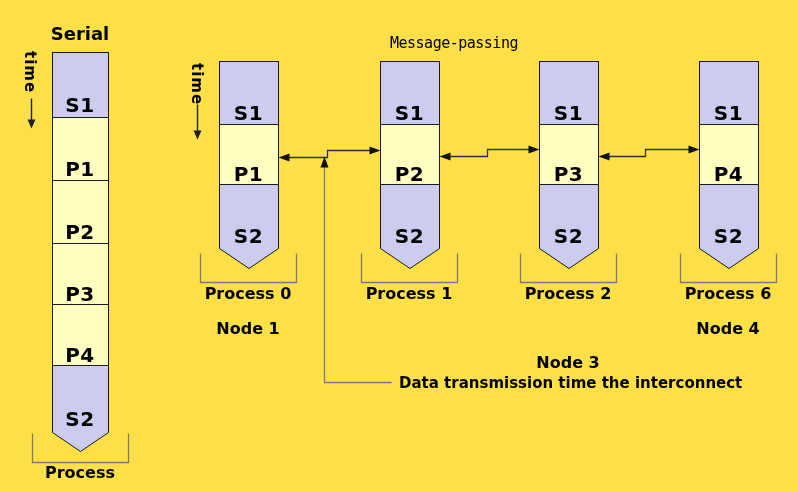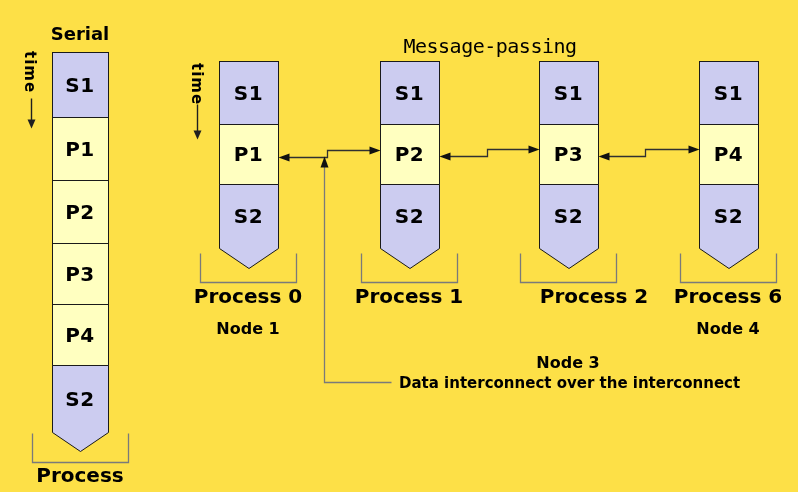--- a/index.html
+++ b/index.html
@@ -4,32 +4,32 @@
 <style>
   html,body{margin:0;padding:0;background:#fff;}
   #canvas{
     position:relative;width:798px;height:492px;background:#fde047;
     font-family:"DejaVu Sans","Liberation Sans",sans-serif;color:#000;overflow:hidden;
   }
   #shapes{position:absolute;left:0;top:0;width:798px;height:492px;}
   .abs{position:absolute;}
   .boxlabel{
     position:absolute;display:flex;align-items:center;justify-content:center;
-    font-weight:bold;font-size:20px;letter-spacing:0.5px;
+    font-weight:bold;font-size:20px;letter-spacing:0.5px;margin-top:20px;
   }
   .vtime{
     position:absolute;writing-mode:vertical-rl;text-orientation:mixed;
     font-weight:bold;font-size:15px;letter-spacing:1px;text-align:center;
   }
   .diagram-title{position:absolute;font-weight:bold;font-size:18px;text-align:center;}
   .mp-title{
     position:absolute;font-family:"DejaVu Sans Mono","Liberation Mono",monospace;
-    font-size:20px;font-weight:normal;text-align:center;letter-spacing:-0.5px;
+    font-size:15px;font-weight:normal;text-align:left;letter-spacing:-0.5px;
   }
-  .proc-label{position:absolute;font-weight:bold;font-size:20px;text-align:center;}
+  .proc-label{position:absolute;font-weight:bold;font-size:16px;text-align:center;}
   .node-label{position:absolute;font-weight:bold;font-size:16px;text-align:center;}
   .callout-label{position:absolute;font-weight:bold;font-size:15px;white-space:nowrap;}
 </style>
 </head>
 <body>
 
 <div id="canvas">
 
   <svg id="shapes" width="798" height="492" viewBox="0 0 798 492" xmlns="http://www.w3.org/2000/svg">
     <g transform="translate(0.5,0.5)" shape-rendering="crispEdges">
@@ -127,24 +127,24 @@
   <div class="node-label" style="left:178px;top:319px;width:140px;">Node 1</div>
 
   <div class="boxlabel" style="left:380px;top:61px;width:59px;height:63px;">S1</div>
   <div class="boxlabel" style="left:380px;top:124px;width:59px;height:60px;">P2</div>
   <div class="boxlabel" style="left:380px;top:186px;width:59px;height:60px;">S2</div>
   <div class="proc-label" style="left:339px;top:284px;width:140px;">Process 1</div>
 
   <div class="boxlabel" style="left:539px;top:61px;width:59px;height:63px;">S1</div>
   <div class="boxlabel" style="left:539px;top:124px;width:59px;height:60px;">P3</div>
   <div class="boxlabel" style="left:539px;top:186px;width:59px;height:60px;">S2</div>
-  <div class="proc-label" style="left:524px;top:284px;width:140px;">Process 2</div>
+  <div class="proc-label" style="left:498px;top:284px;width:140px;">Process 2</div>
   <div class="node-label" style="left:498px;top:319px;width:140px;margin-top:34px;">Node 3</div>
 
   <div class="boxlabel" style="left:699px;top:61px;width:59px;height:63px;">S1</div>
   <div class="boxlabel" style="left:699px;top:124px;width:59px;height:60px;">P4</div>
   <div class="boxlabel" style="left:699px;top:186px;width:59px;height:60px;">S2</div>
   <div class="proc-label" style="left:658px;top:284px;width:140px;">Process 6</div>
   <div class="node-label" style="left:658px;top:319px;width:140px;">Node 4</div>
 
-  <div class="callout-label" style="left:399px;top:374px;">Data interconnect over the interconnect</div>
+  <div class="callout-label" style="left:399px;top:374px;">Data transmission time the interconnect</div>
 
 </div>
 
 </body></html>

